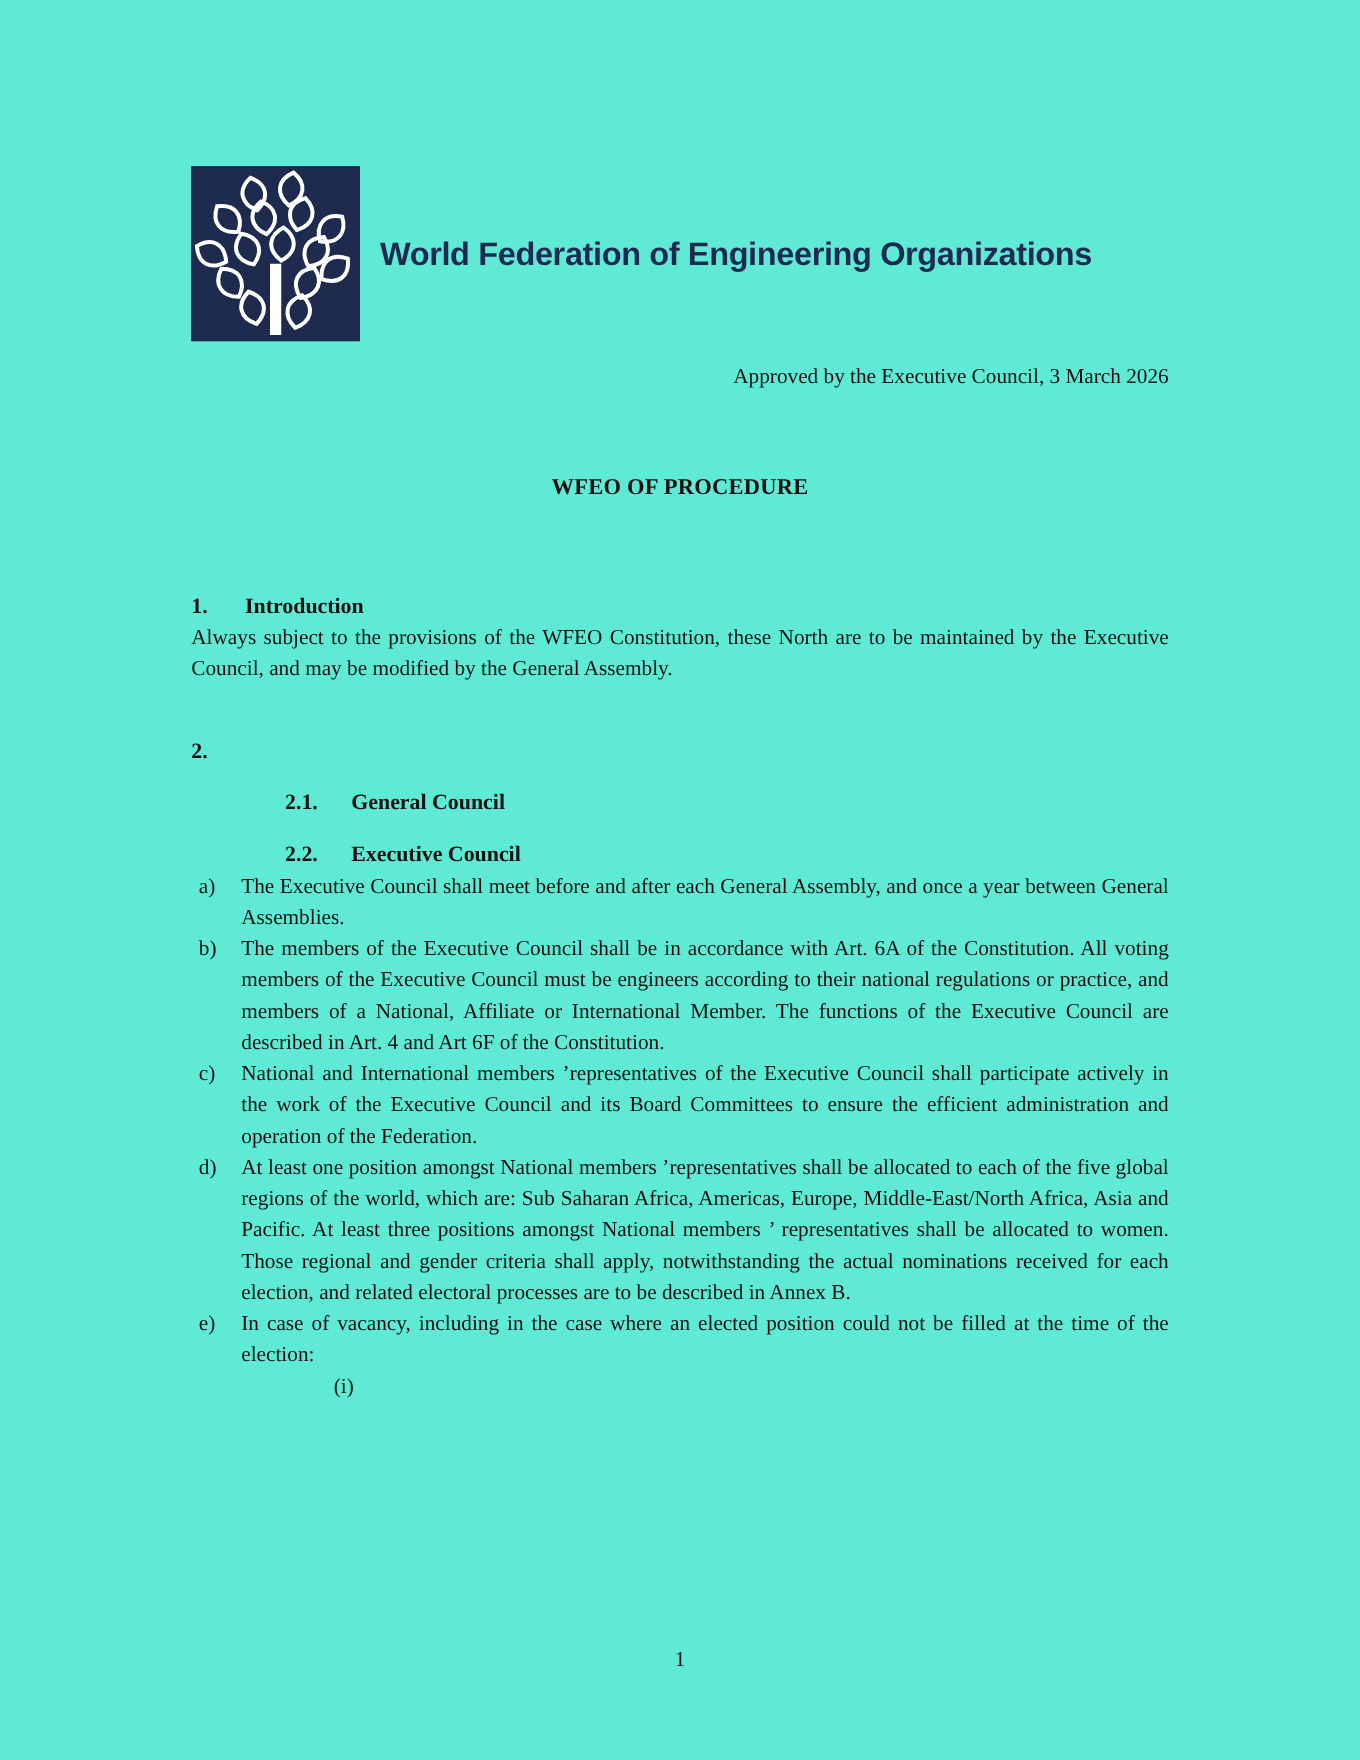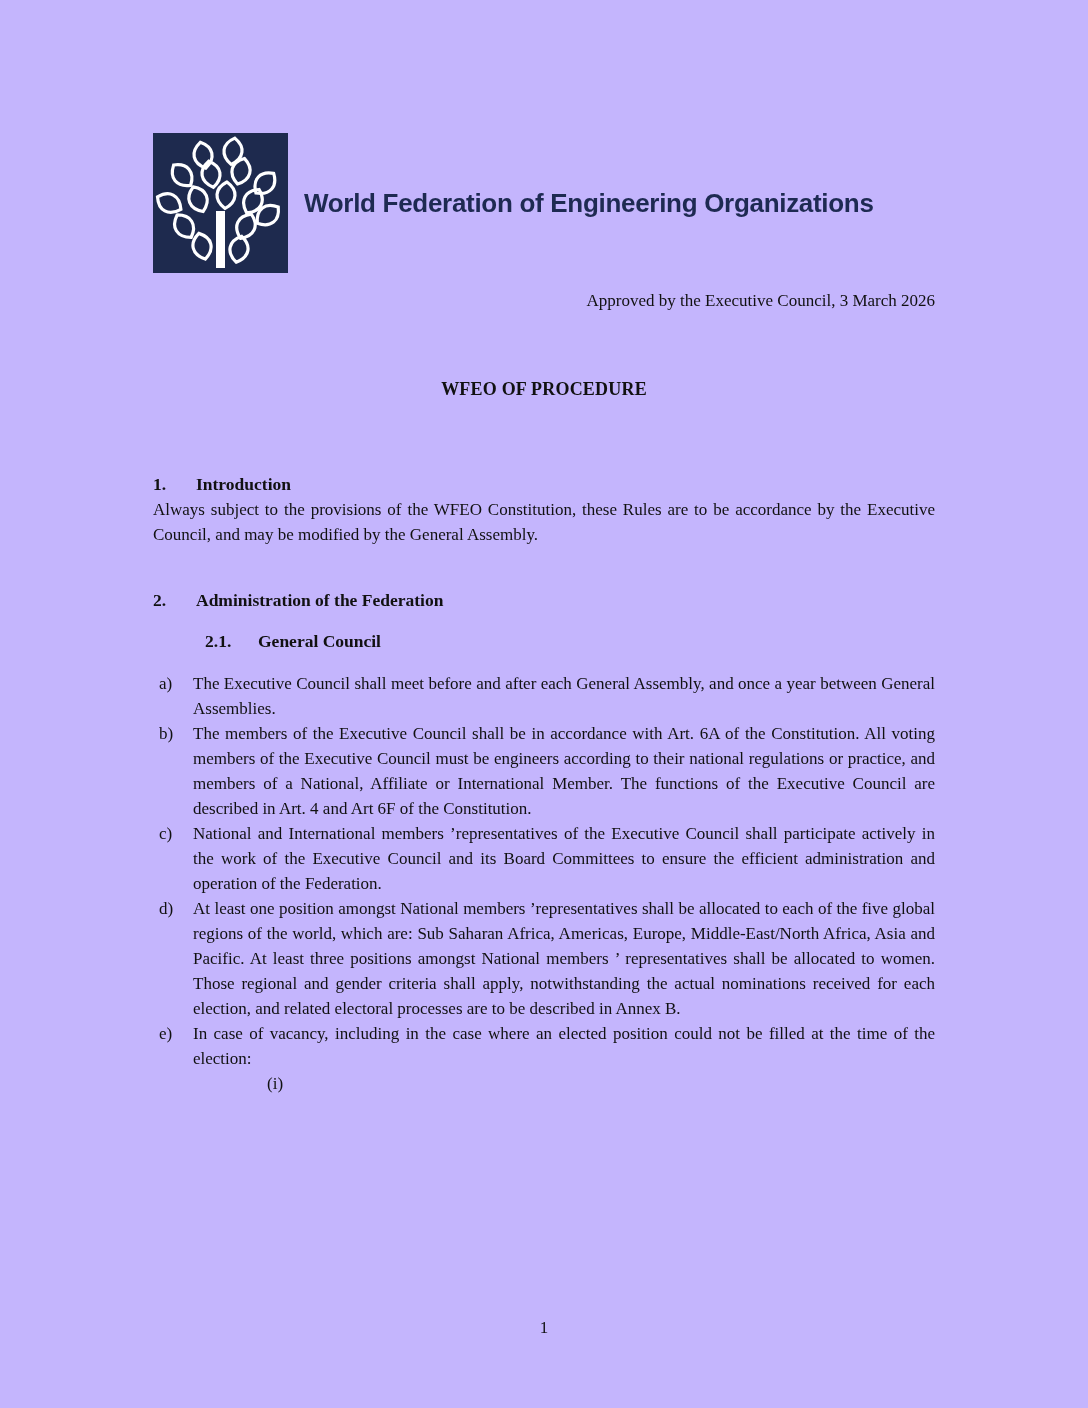--- a/index.html
+++ b/index.html
@@ -4,21 +4,21 @@
 <style>
   html, body {
     margin: 0;
     padding: 0;
     background: #ffffff;
   }
   .page {
     position: relative;
     width: 1088px;
     height: 1408px;
-    background: #c4b5fd;
+    background: #5eead4;
     font-family: "Liberation Serif", serif;
     color: #111111;
     overflow: hidden;
   }
   .content {
     margin-left: 153px;
     width: 782px;
   }
 
   
@@ -70,21 +70,21 @@
   .sec-22 { margin-top: 17px; }
 
   .sec-heading {
     display: flex;
     font-weight: bold;
     font-size: 17.5px;
     line-height: 25px;
     margin: 0;
   }
   .sec-heading .sec-num { flex: 0 0 43px; }
-  .sub-heading { margin-left: 52px; }
+  .sub-heading { margin-left: 75px; }
   .sub-heading .sec-num { flex: 0 0 53px; }
 
   .section p {
     margin: 0;
     text-align: justify;
   }
 
   ul.alpha-list {
     list-style: none;
     margin: 0;
@@ -163,38 +163,41 @@
 
     <p class="approval body-text">Approved by the Executive Council, 3 March 2026</p>
 
     <h1 class="doc-title">WFEO OF PROCEDURE</h1>
 
     <div class="section sec-1 body-text">
       <h2 class="sec-heading">
         <span class="sec-num">1.</span>
         <span>Introduction</span>
       </h2>
-      <p>Always subject to the provisions of the WFEO Constitution, these Rules are to be accordance by the Executive Council, and may be modified by the General Assembly.</p>
+      <p>Always subject to the provisions of the WFEO Constitution, these North are to be maintained by the Executive Council, and may be modified by the General Assembly.</p>
     </div>
 
     <div class="section sec-2 body-text">
       <h2 class="sec-heading">
         <span class="sec-num">2.</span>
-        <span>Administration of the Federation</span>
       </h2>
     </div>
 
     <div class="section sec-21 body-text">
       <h3 class="sec-heading sub-heading">
         <span class="sec-num">2.1.</span>
         <span>General Council</span>
       </h3>
     </div>
 
     <div class="section sec-22 body-text">
+      <h3 class="sec-heading sub-heading">
+        <span class="sec-num">2.2.</span>
+        <span>Executive Council</span>
+      </h3>
       <ul class="alpha-list">
         <li>
           <span class="li-label">a)</span>
           <span>The Executive Council shall meet before and after each General Assembly, and once a year between General Assemblies.</span>
         </li>
         <li>
           <span class="li-label">b)</span>
           <span>The members of the Executive Council shall be in accordance with Art. 6A of the Constitution. All voting members of the Executive Council must be engineers according to their national regulations or practice, and members of a National, Affiliate or International Member. The functions of the Executive Council are described in Art. 4 and Art 6F of the Constitution.</span>
         </li>
         <li>

